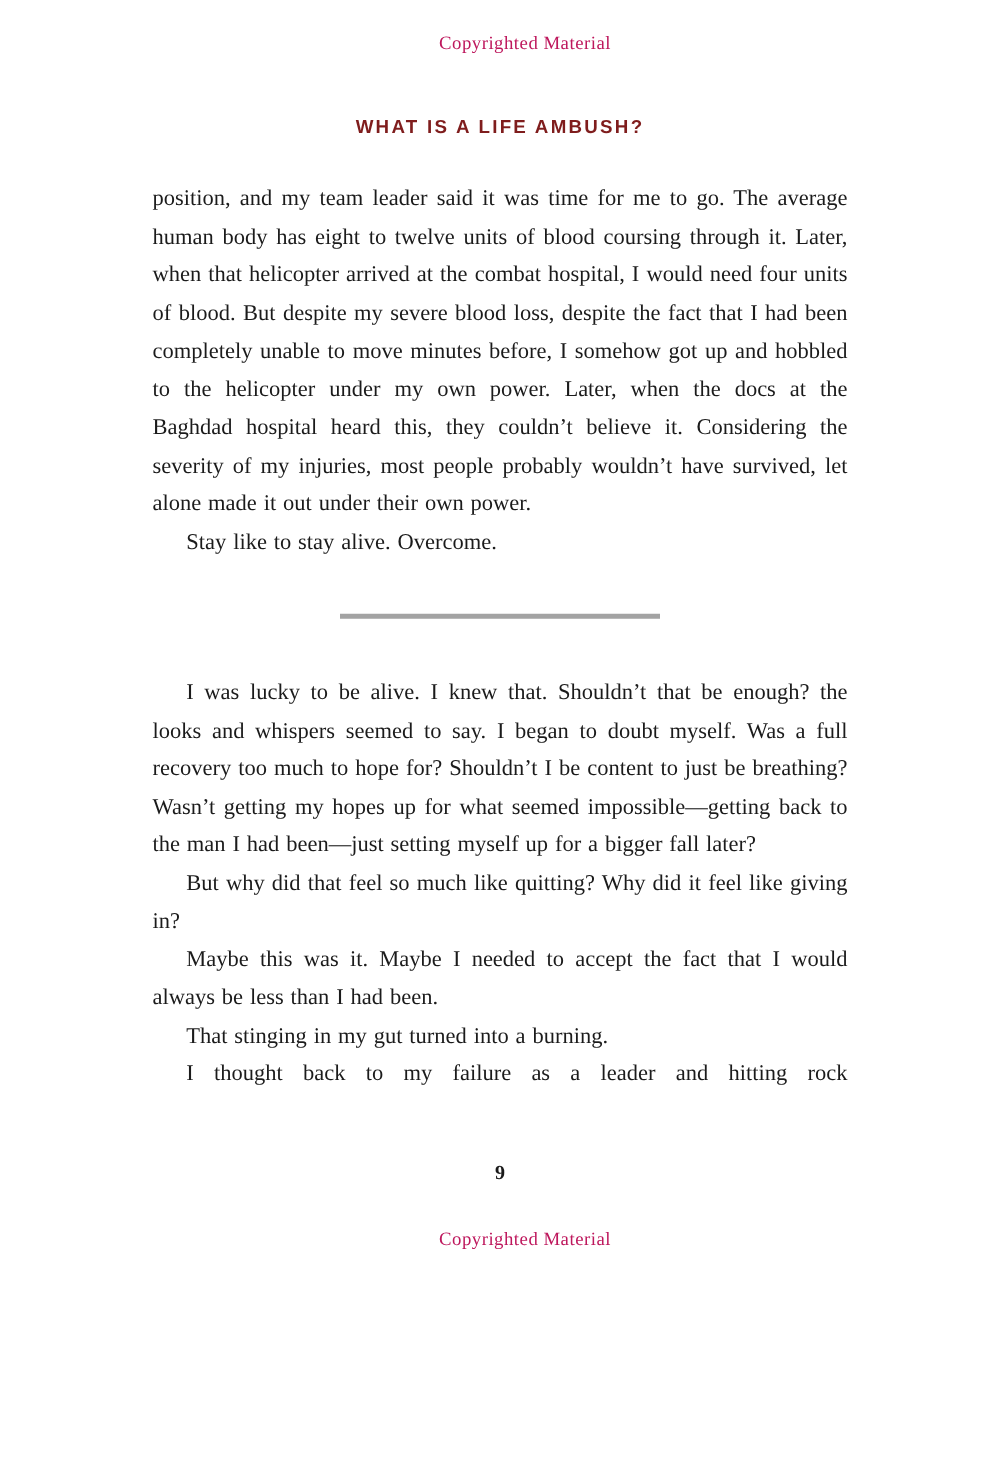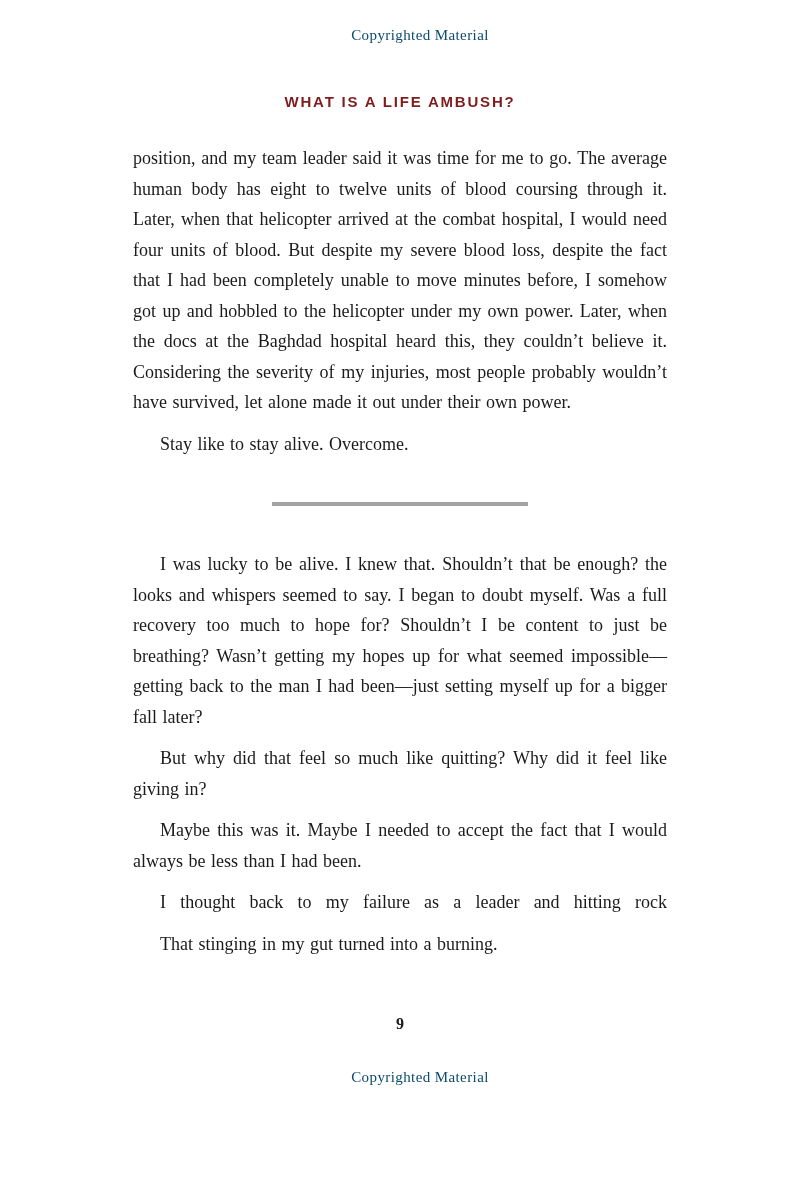--- a/index.html
+++ b/index.html
@@ -13,21 +13,21 @@
     height: 1184px;
     background: #ffffff;
     font-family: "Liberation Serif", serif;
     overflow: hidden;
     box-sizing: border-box;
   }
   .copyright {
     text-align: center;
     font-family: "Liberation Serif", serif;
     font-size: 15px;
-    color: #0c4a6e;
+    color: #be185d;
     letter-spacing: 0.4px;
     padding-left: 40px;
   }
   .copyright.top {
     padding-top: 27px;
   }
   .copyright.bottom {
     margin-top: 36px;
   }
   .chapter-header {
@@ -37,21 +37,21 @@
     font-size: 15px;
     letter-spacing: 1.8px;
     color: #7f1d1d;
     margin: 49px 0 0 0;
   }
   .body-text {
     width: 556px;
     margin: 33px auto 0 auto;
   }
   .para {
-    margin: 11px;
+    margin: 0;
     font-size: 18px;
     line-height: 30.5px;
     text-align: justify;
     color: #1b1b1b;
     word-spacing: 1px;
   }
   .para.indent {
     text-indent: 27px;
   }
   .para.justify-last {
@@ -89,23 +89,23 @@
 
     <div class="divider"></div>
 
 
     <p class="para indent">I was lucky to be alive. I knew that. Shouldn’t that be enough? the looks and whispers seemed to say. I began to doubt myself. Was a full recovery too much to hope for? Shouldn’t I be content to just be breathing? Wasn’t getting my hopes up for what seemed impossible—getting back to the man I had been—just setting myself up for a bigger fall later?</p>
 
     <p class="para indent">But why did that feel so much like quitting? Why did it feel like giving in?</p>
 
     <p class="para indent">Maybe this was it. Maybe I needed to accept the fact that I would always be less than I had been.</p>
 
+    <p class="para indent">That stinging in my gut turned into a burning.</p>
+
     <p class="para indent justify-last">I thought back to my failure as a leader and hitting rock</p>
-
-    <p class="para indent">That stinging in my gut turned into a burning.</p>
 
   </div>
 
   <div class="page-number">9</div>
 
   <div class="copyright bottom">Copyrighted Material</div>
 
 </div>
 
 </body></html>

